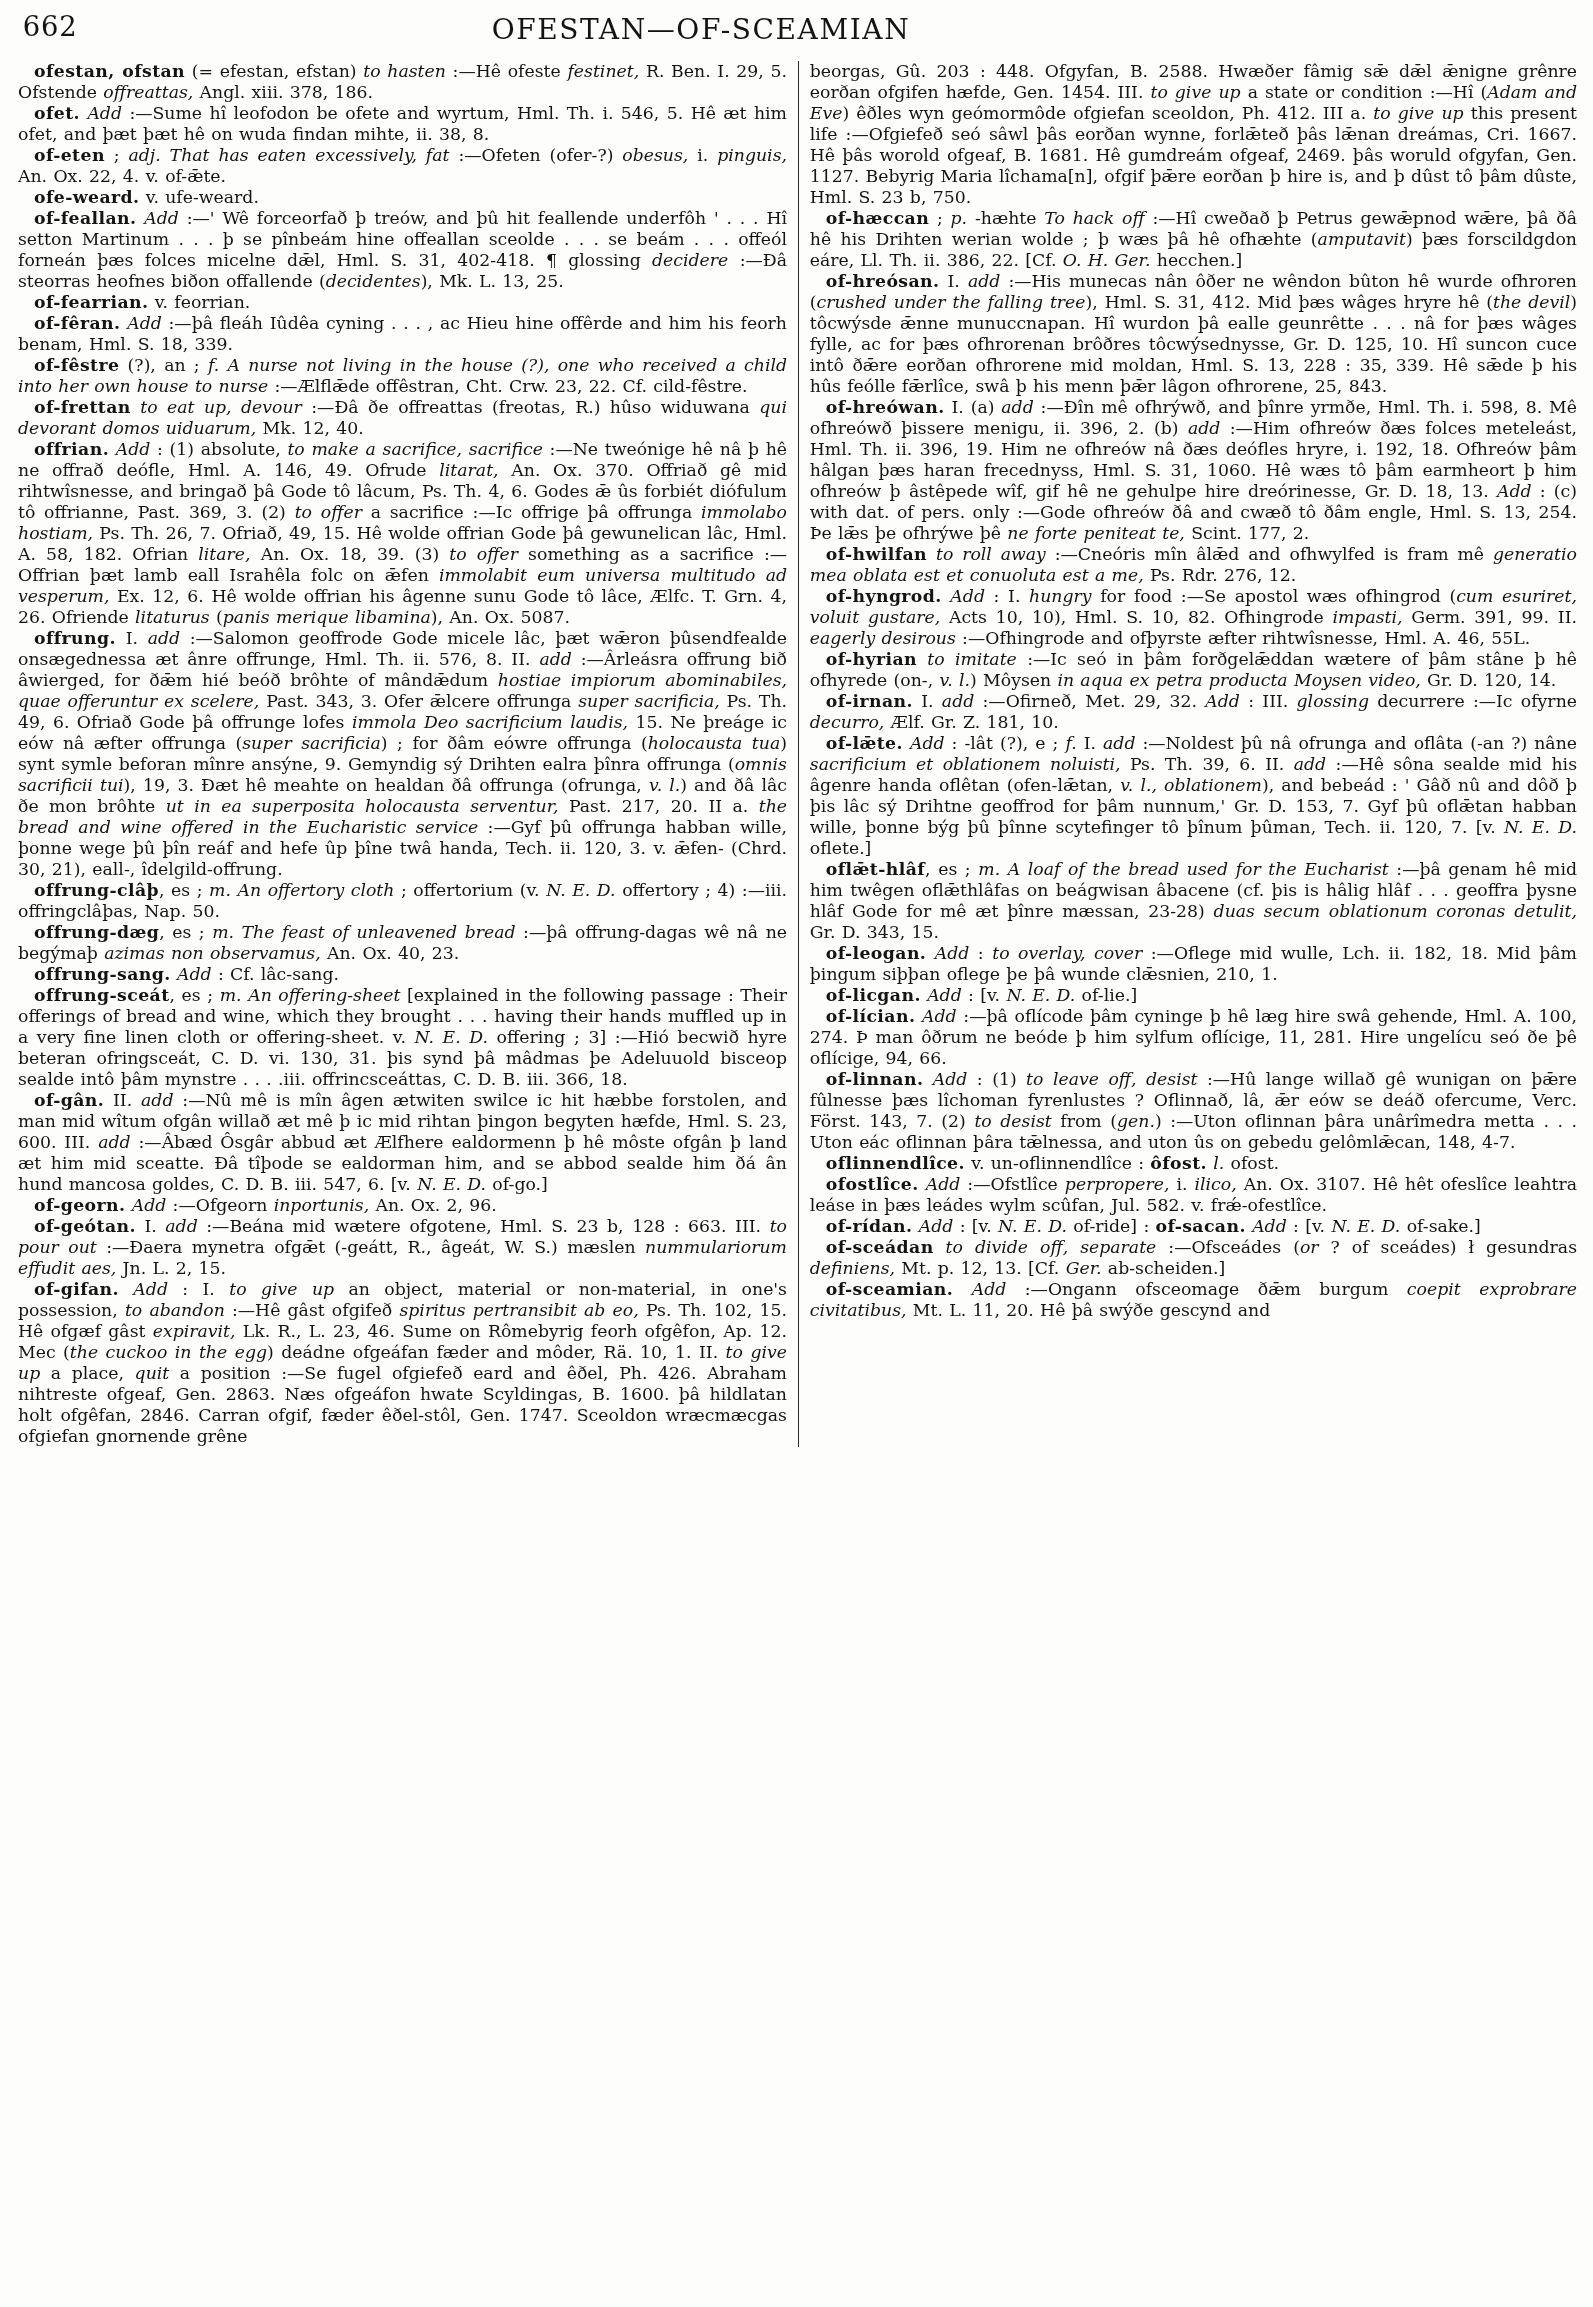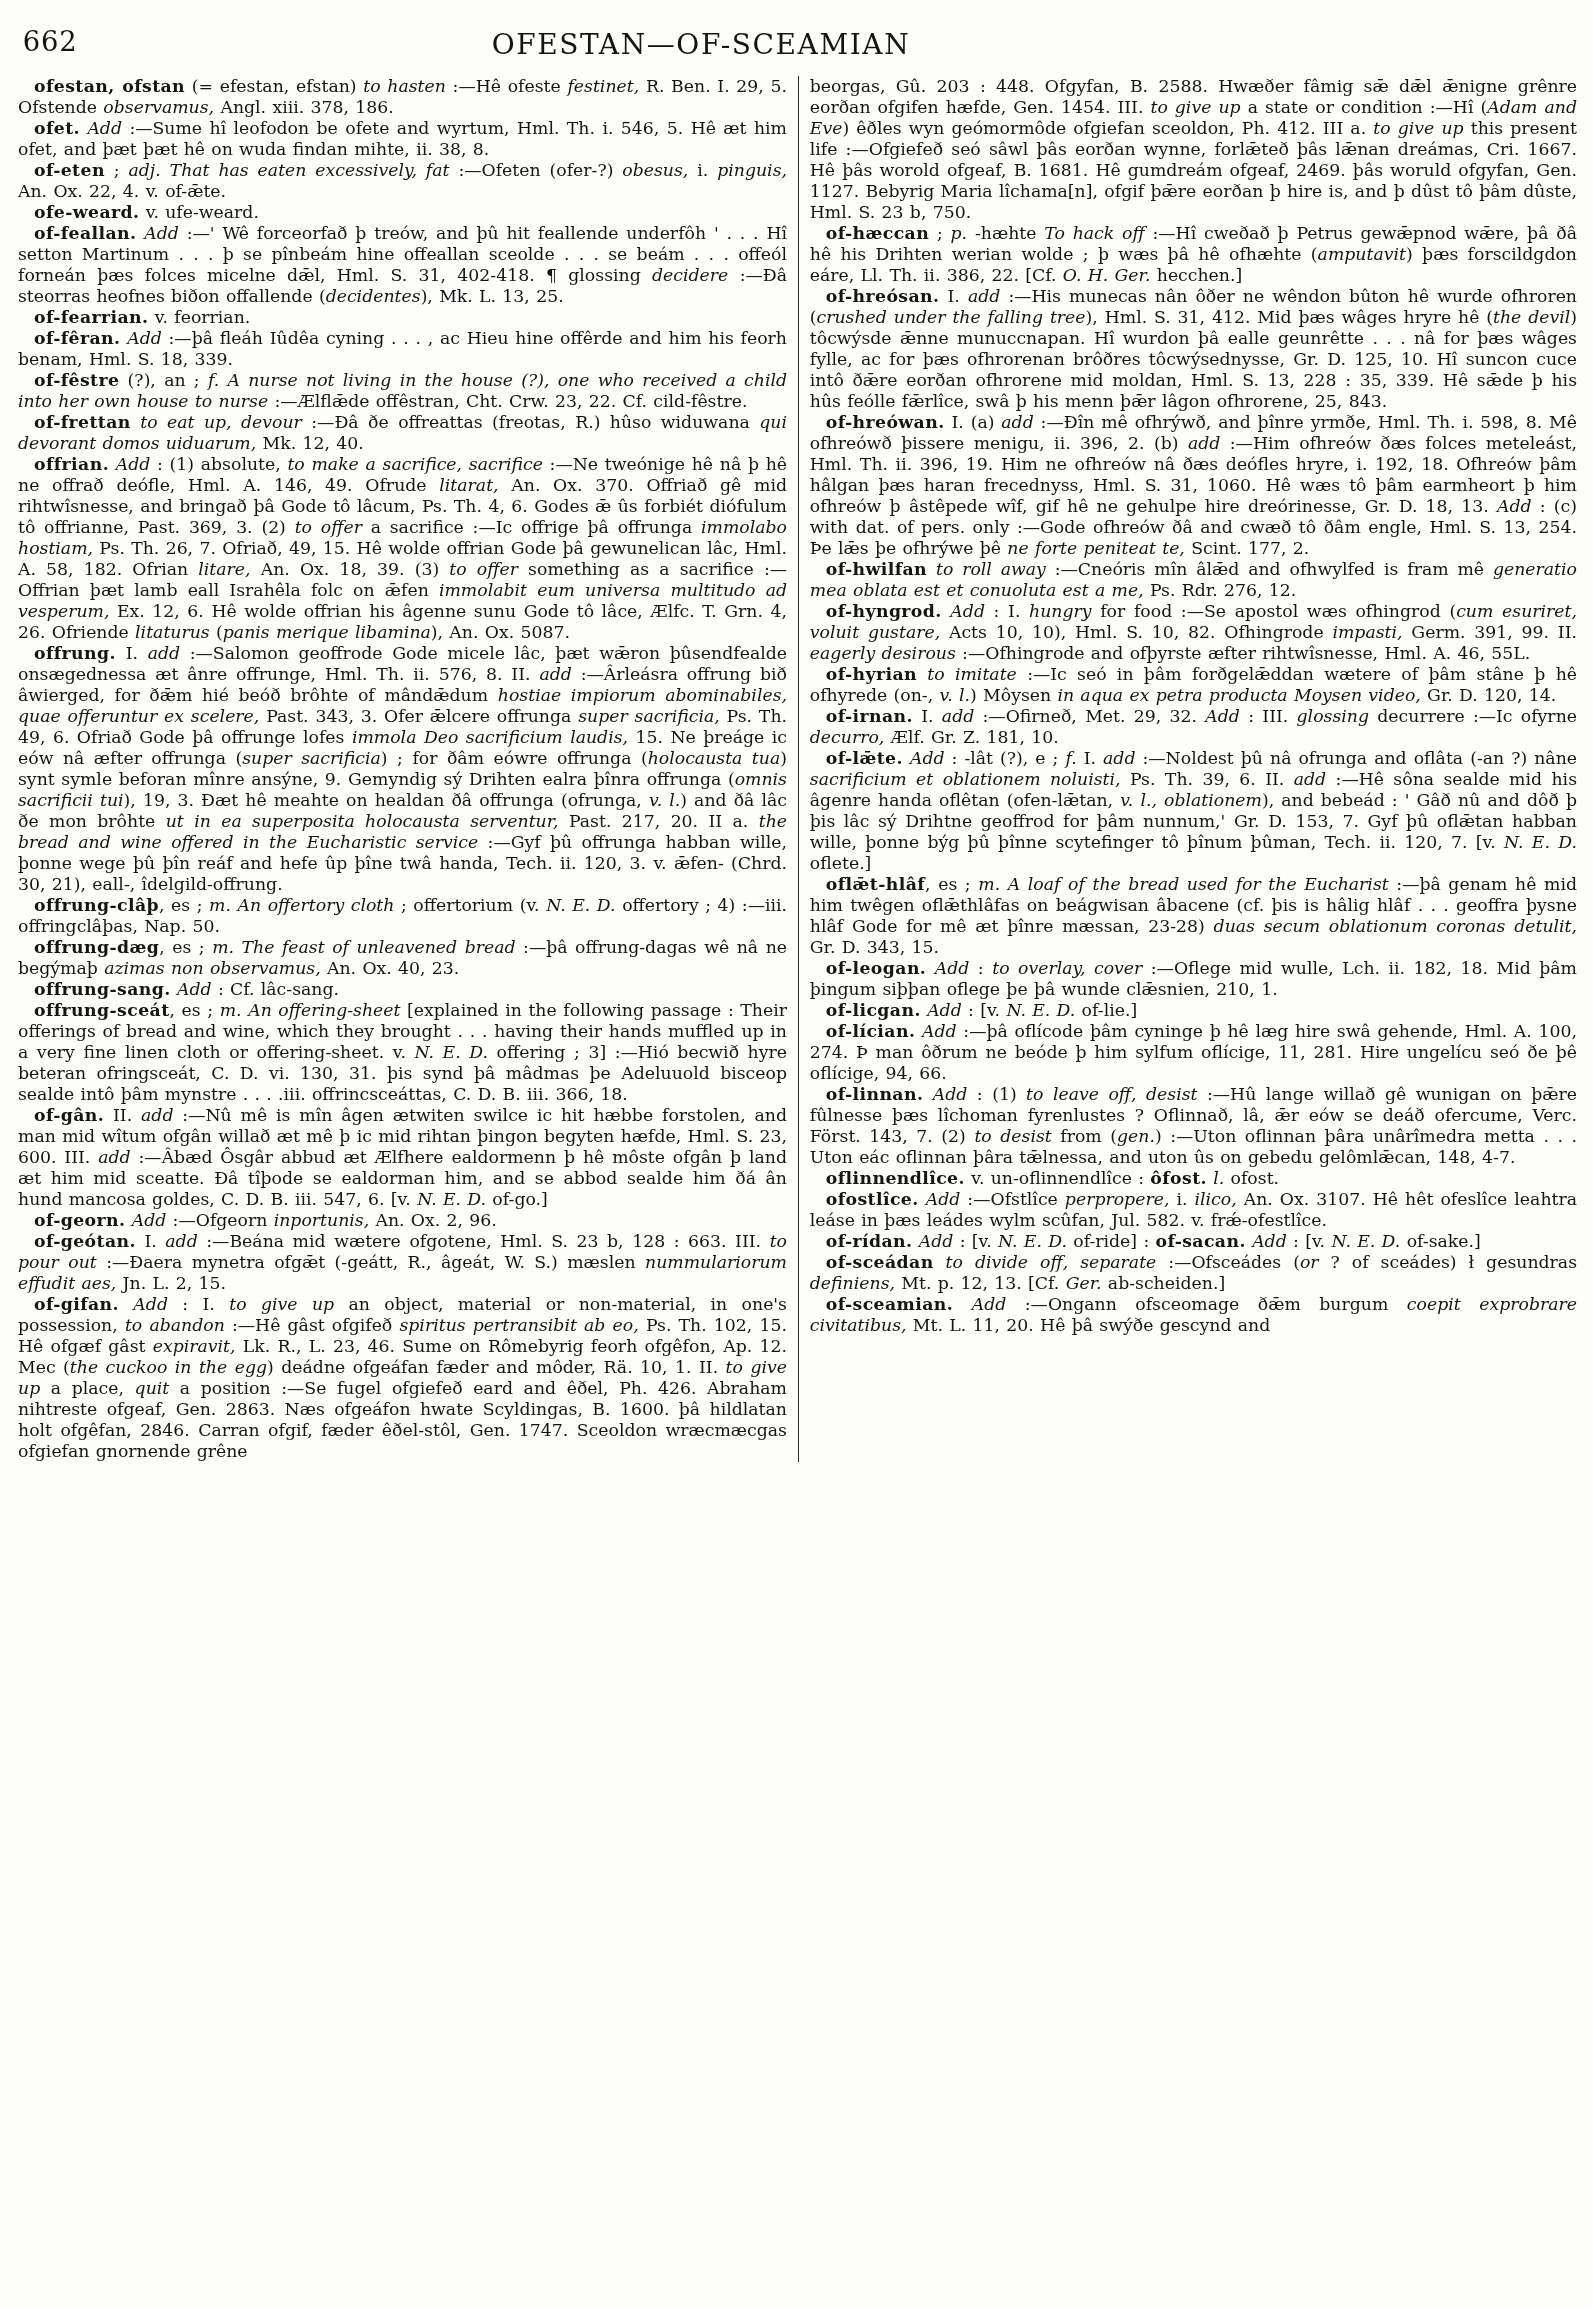--- a/index.html
+++ b/index.html
@@ -9,21 +9,21 @@
   body {
     width: 1593px; height: 2307px;
     overflow: hidden;
     font-family: "DejaVu Serif", "Liberation Serif", serif;
     color: #151413;
     background: #fdfdfc;
   }
   .page {
     box-sizing: border-box;
     width: 1593px; height: 1839px;
-    padding: 26px 16px 0 18px;
+    padding: 11px 16px 0 18px;
   }
   .page-header {
     position: relative;
     height: 50px;
   }
   .page-number {
     position: absolute;
     left: 4.8px; top: 0;
     font-size: 27.4px;
     letter-spacing: 0.8px;
@@ -63,21 +63,21 @@
 </head>
 <body>
 
 <div class="page">
   <div class="page-header">
     <span class="page-number">662</span>
     <span class="running-title">OFESTAN—OF-SCEAMIAN</span>
   </div>
   <div class="columns">
     <div class="column column--left">
-        <p class="entry"><span class="hw">ofestan, ofstan</span><span class="rm"> (= efestan, efstan) </span><span class="it">to hasten</span><span class="rm"> :—Hê ofeste </span><span class="it">festinet,</span><span class="rm"> R. Ben. I. 29, 5.  Ofstende </span><span class="it">observamus,</span><span class="rm"> Angl. xiii. 378, 186.</span></p>
+        <p class="entry"><span class="hw">ofestan, ofstan</span><span class="rm"> (= efestan, efstan) </span><span class="it">to hasten</span><span class="rm"> :—Hê ofeste </span><span class="it">festinet,</span><span class="rm"> R. Ben. I. 29, 5.  Ofstende </span><span class="it">offreattas,</span><span class="rm"> Angl. xiii. 378, 186.</span></p>
         <p class="entry"><span class="hw">ofet.</span><span class="rm">  </span><span class="it">Add</span><span class="rm"> :—Sume hî leofodon be ofete and wyrtum, Hml. Th. i. 546, 5.  Hê æt him ofet, and þæt þæt hê on wuda findan mihte, ii. 38, 8.</span></p>
         <p class="entry"><span class="hw">of-eten</span><span class="rm"> ; </span><span class="it">adj.  That has eaten excessively, fat</span><span class="rm"> :—Ofeten (ofer-?) </span><span class="it">obesus,</span><span class="rm"> i. </span><span class="it">pinguis,</span><span class="rm"> An. Ox. 22, 4.  v. of-ǣte.</span></p>
         <p class="entry"><span class="hw">ofe-weard.</span><span class="rm">  v. ufe-weard.</span></p>
         <p class="entry"><span class="hw">of-feallan.</span><span class="rm">  </span><span class="it">Add</span><span class="rm"> :—' Wê forceorfað þ treów, and þû hit feallende underfôh ' . . . Hî setton Martinum . . . þ se pînbeám hine offeallan sceolde . . . se beám . . . offeól forneán þæs folces micelne dǣl, Hml. S. 31, 402-418.  ¶ glossing </span><span class="it">decidere</span><span class="rm"> :—Ðâ steorras heofnes biðon offallende (</span><span class="it">decidentes</span><span class="rm">), Mk. L. 13, 25.</span></p>
         <p class="entry"><span class="hw">of-fearrian.</span><span class="rm">  v. feorrian.</span></p>
         <p class="entry"><span class="hw">of-fêran.</span><span class="rm">  </span><span class="it">Add</span><span class="rm"> :—þâ fleáh Iûdêa cyning . . . , ac Hieu hine offêrde and him his feorh benam, Hml. S. 18, 339.</span></p>
         <p class="entry"><span class="hw">of-fêstre</span><span class="rm"> (?), an ; </span><span class="it">f.  A nurse not living in the house (?), one who received a child into her own house to nurse</span><span class="rm"> :—Ælflǣde offêstran, Cht. Crw. 23, 22.  Cf. cild-fêstre.</span></p>
         <p class="entry"><span class="hw">of-frettan</span><span class="rm"> </span><span class="it">to eat up, devour</span><span class="rm"> :—Ðâ ðe offreattas (freotas, R.) hûso widuwana </span><span class="it">qui devorant domos uiduarum,</span><span class="rm"> Mk. 12, 40.</span></p>
         <p class="entry"><span class="hw">offrian.</span><span class="rm">  </span><span class="it">Add</span><span class="rm"> : (1) absolute, </span><span class="it">to make a sacrifice, sacrifice</span><span class="rm"> :—Ne tweónige hê nâ þ hê ne offrað deófle, Hml. A. 146, 49.  Ofrude </span><span class="it">litarat,</span><span class="rm"> An. Ox. 370.  Offriað gê mid rihtwîsnesse, and bringað þâ Gode tô lâcum, Ps. Th. 4, 6.  Godes ǣ ûs forbiét diófulum tô offrianne, Past. 369, 3.  (2) </span><span class="it">to offer</span><span class="rm"> a sacrifice :—Ic offrige þâ offrunga </span><span class="it">immolabo hostiam,</span><span class="rm"> Ps. Th. 26, 7.  Ofriað, 49, 15.  Hê wolde offrian Gode þâ gewunelican lâc, Hml. A. 58, 182.  Ofrian </span><span class="it">litare,</span><span class="rm"> An. Ox. 18, 39.  (3) </span><span class="it">to offer</span><span class="rm"> something as a sacrifice :—Offrian þæt lamb eall Israhêla folc on ǣfen </span><span class="it">immolabit eum universa multitudo ad vesperum,</span><span class="rm"> Ex. 12, 6.  Hê wolde offrian his âgenne sunu Gode tô lâce, Ælfc. T. Grn. 4, 26.  Ofriende </span><span class="it">litaturus</span><span class="rm"> (</span><span class="it">panis merique libamina</span><span class="rm">), An. Ox. 5087.</span></p>
         <p class="entry"><span class="hw">offrung.</span><span class="rm">  I. </span><span class="it">add</span><span class="rm"> :—Salomon geoffrode Gode micele lâc, þæt wǣron þûsendfealde onsægednessa æt ânre offrunge, Hml. Th. ii. 576, 8.  II. </span><span class="it">add</span><span class="rm"> :—Ârleásra offrung bið âwierged, for ðǣm hié beóð brôhte of mândǣdum </span><span class="it">hostiae impiorum abominabiles, quae offeruntur ex scelere,</span><span class="rm"> Past. 343, 3.  Ofer ǣlcere offrunga </span><span class="it">super sacrificia,</span><span class="rm"> Ps. Th. 49, 6.  Ofriað Gode þâ offrunge lofes </span><span class="it">immola Deo sacrificium laudis,</span><span class="rm"> 15.  Ne þreáge ic eów nâ æfter offrunga (</span><span class="it">super sacrificia</span><span class="rm">) ; for ðâm eówre offrunga (</span><span class="it">holocausta tua</span><span class="rm">) synt symle beforan mînre ansýne, 9.  Gemyndig sý Drihten ealra þînra offrunga (</span><span class="it">omnis sacrificii tui</span><span class="rm">), 19, 3.  Ðæt hê meahte on healdan ðâ offrunga (ofrunga, </span><span class="it">v. l.</span><span class="rm">) and ðâ lâc ðe mon brôhte </span><span class="it">ut in ea superposita holocausta serventur,</span><span class="rm"> Past. 217, 20.  II a. </span><span class="it">the bread and wine offered in the Eucharistic service</span><span class="rm"> :—Gyf þû offrunga habban wille, þonne wege þû þîn reáf and hefe ûp þîne twâ handa, Tech. ii. 120, 3.  v. ǣfen- (Chrd. 30, 21), eall-, îdelgild-offrung.</span></p>

